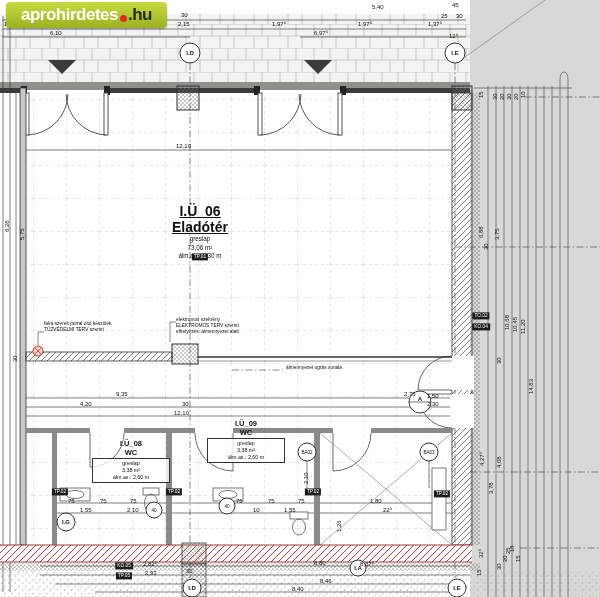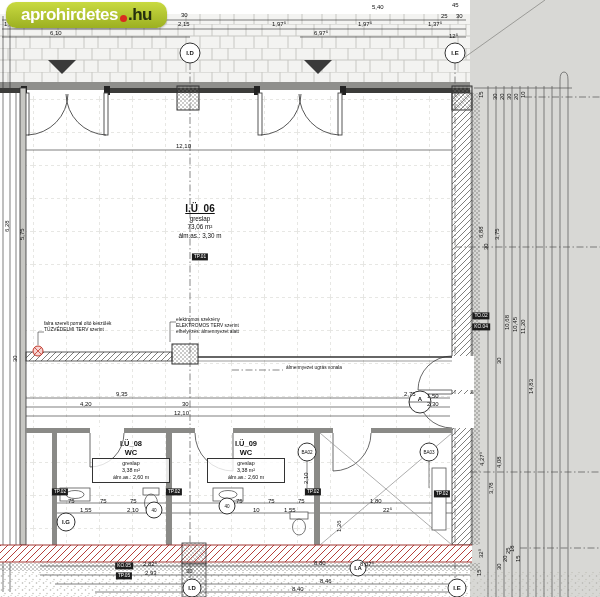--- a/index.html
+++ b/index.html
@@ -10,23 +10,23 @@
   .r{transform:rotate(-90deg);transform-origin:0 0;}
   .m{position:absolute;font-size:6px;font-weight:bold;color:#111;transform:translate(-50%,-50%);white-space:nowrap;}
   .m.sm{font-size:4.6px;font-weight:normal;}
   .b{position:absolute;font-size:4.8px;background:#1c1c1c;color:#fff;padding:0px 2px;
      transform:translate(-50%,-50%);line-height:1.5;white-space:nowrap;}
   .n{position:absolute;font-size:4.8px;color:#111;line-height:1.25;white-space:nowrap;}
   .room{position:absolute;text-align:center;color:#111;}
   .room .id,.room .nm{font-size:7.5px;font-weight:bold;line-height:1.15;}
   .room .sub{font-size:5.3px;line-height:1.3;}
   .room .bx{border:1px solid #333;margin:1px 4px 0 4px;padding:1px 1px;background:rgba(255,255,255,.8);}
-  .room.big .id,.room.big .nm{font-size:10px;text-decoration:underline;}
+  .room.big .id,.room.big .nm{font-size:14px;text-decoration:underline;}
   .room.big .sub{font-size:6.3px;line-height:1.35;}
-  .wm{position:absolute;left:6px;top:2px;height:26px;padding:0 15px;border-radius:10px;
+  .wm{position:absolute;left:6px;top:2px;height:26px;padding:0 15px;border-radius:4px;
       background:linear-gradient(#c9da41,#9cb021);display:flex;align-items:center;
       font-weight:bold;font-size:17px;color:#fff;letter-spacing:-0.5px;box-shadow:0 1px 2px rgba(0,0,0,.25);}
   .wm .dot{width:7px;height:7px;border-radius:50%;margin:7px 1px 0 2px;}
   .wm .tld{color:#25300e;}
 </style>
 </head>
 <body>
 
 <div class="stage">
 
@@ -257,34 +257,35 @@
 <span class="d r" style="left:478px;top:558px">32⁵</span>
 <span class="d r" style="left:476px;top:576px">15</span>
 <span class="d r" style="left:496px;top:570px">30</span>
 <span class="d r" style="left:502px;top:562px">20</span>
 <span class="d r" style="left:505px;top:554px">25</span>
 <span class="d r" style="left:509px;top:552px">18</span>
 <span class="d r" style="left:515px;top:562px">15</span>
 
 <div class="room big" style="left:130px;top:203px;width:140px">
   <div class="id">I.Ü_06</div>
+  <div class="nm">Eladótér</div>
   <div class="sub">greslap</div>
   <div class="sub">73,06 m²</div>
   <div class="sub">álm.as.: 3,30 m</div>
 </div>
 <div class="room" style="left:88px;top:440px;width:86px">
   <div class="id">I.Ü_08</div>
   <div class="nm">WC</div>
   <div class="bx">
     <div class="sub">greslap</div>
     <div class="sub">3,38 m²</div>
     <div class="sub">álm.as.: 2,60 m</div>
   </div>
 </div>
-<div class="room" style="left:203px;top:440px;width:86px">
+<div class="room" style="left:203px;top:420px;width:86px">
   <div class="id">I.Ü_09</div>
   <div class="nm">WC</div>
   <div class="bx">
     <div class="sub">greslap</div>
     <div class="sub">3,38 m²</div>
     <div class="sub">álm.as.: 2,60 m</div>
   </div>
 </div>
 
 <span class="b" style="left:200px;top:257px">TP.01</span>

